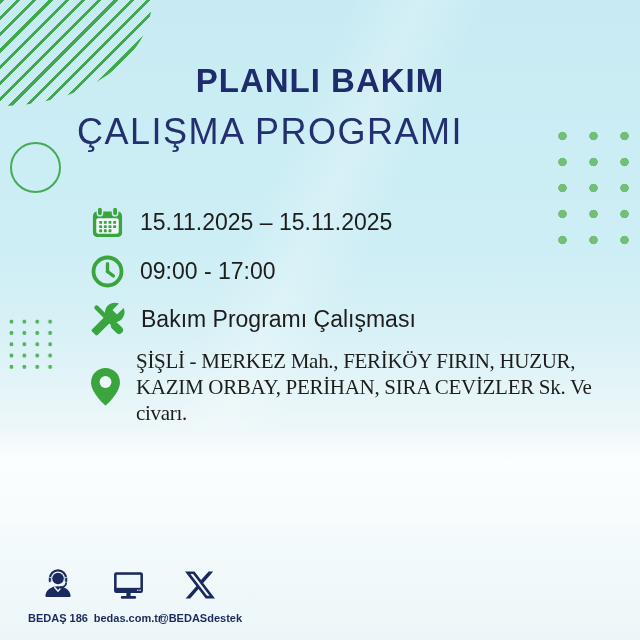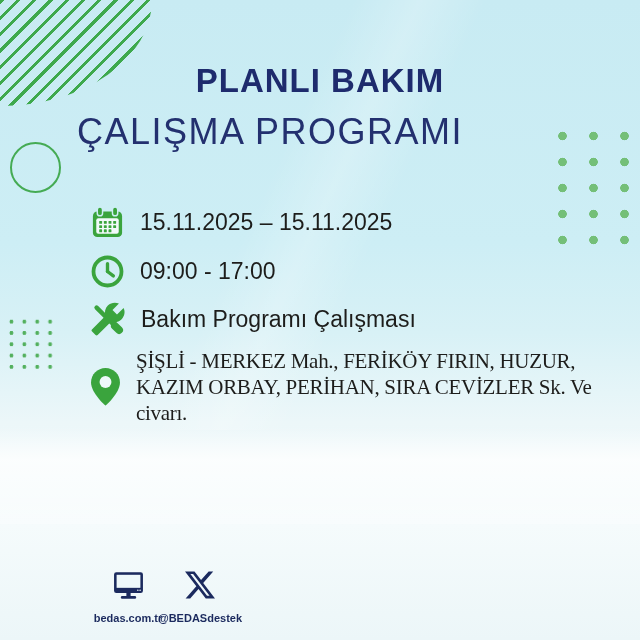--- a/index.html
+++ b/index.html
@@ -125,20 +125,35 @@
   </div>
 
   <div class="row row-loc">
     <svg class="icn" width="31" height="42" viewBox="0 0 24 31">
       <path d="M12 .8C5.8.8.8 5.8.8 12c0 8.3 11.2 17.9 11.2 17.9S23.2 20.3 23.2 12C23.2 5.8 18.2.8 12 .8z" fill="#3aa43d"></path>
       <circle cx="12" cy="11.6" r="4.6" fill="#eef8fa"></circle>
     </svg>
     <span class="txt">ŞİŞLİ - MERKEZ Mah., FERİKÖY FIRIN, HUZUR, KAZIM ORBAY, PERİHAN, SIRA CEVİZLER Sk. Ve civarı.</span>
   </div>
 
+  <div class="contact contact-1">
+    <div class="icn-box">
+      <svg width="34" height="34" viewBox="0 0 24 24">
+        <circle cx="12" cy="7.4" r="4.1" fill="#1b2a5e"></circle>
+        <path d="M12 12.9c-4.7 0-8.3 2.4-8.9 6.5-.1.6.3 1.1.9 1.1h16c.6 0 1-.5.9-1.1-.6-4.1-4.2-6.5-8.9-6.5z" fill="#1b2a5e"></path>
+        <path d="M9.4 13.4 12 16.4l2.6-3" stroke="#eef8fa" stroke-width="1" fill="none"></path>
+        <path d="M6.3 7.4a5.7 5.7 0 0 1 11.4 0" fill="none" stroke="#1b2a5e" stroke-width="1.6"></path>
+        <rect x="5.2" y="6.6" width="2.1" height="3.6" rx="1" fill="#1b2a5e" stroke="#cdeef5" stroke-width="0.6"></rect>
+        <rect x="16.7" y="6.6" width="2.1" height="3.6" rx="1" fill="#1b2a5e" stroke="#cdeef5" stroke-width="0.6"></rect>
+        <path d="M17.8 10.2c0 1.9-1.7 3.3-3.6 3.5" stroke="#1b2a5e" stroke-width="1.3" fill="none"></path>
+        <circle cx="14" cy="13.7" r="0.9" fill="#1b2a5e"></circle>
+      </svg>
+    </div>
+    <span class="lbl">BEDAŞ 186</span>
+  </div>
 
   <div class="contact contact-3">
     <div class="icn-box">
       <svg width="30" height="30" viewBox="0 0 24 24">
         <path fill="#1b2a5e" fill-rule="evenodd" d="M18.901 1.153h3.68l-8.04 9.19L24 22.846h-7.406l-5.8-7.584-6.638 7.584H.474l8.6-9.83L0 1.154h7.594l5.243 6.932 6.064-6.933ZM17.61 20.644h2.039L6.486 3.24H4.298l13.312 17.404Z"></path>
       </svg>
     </div>
     <span class="lbl">@BEDASdestek</span>
   </div>
 

